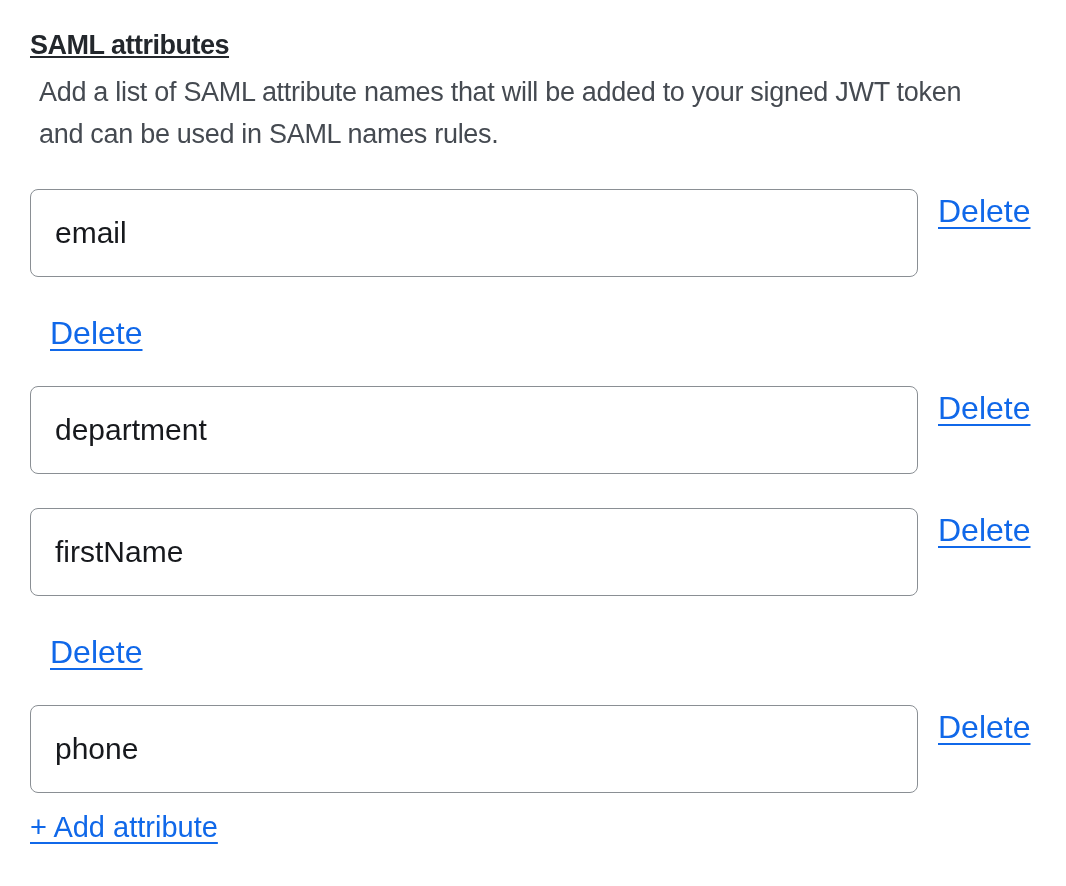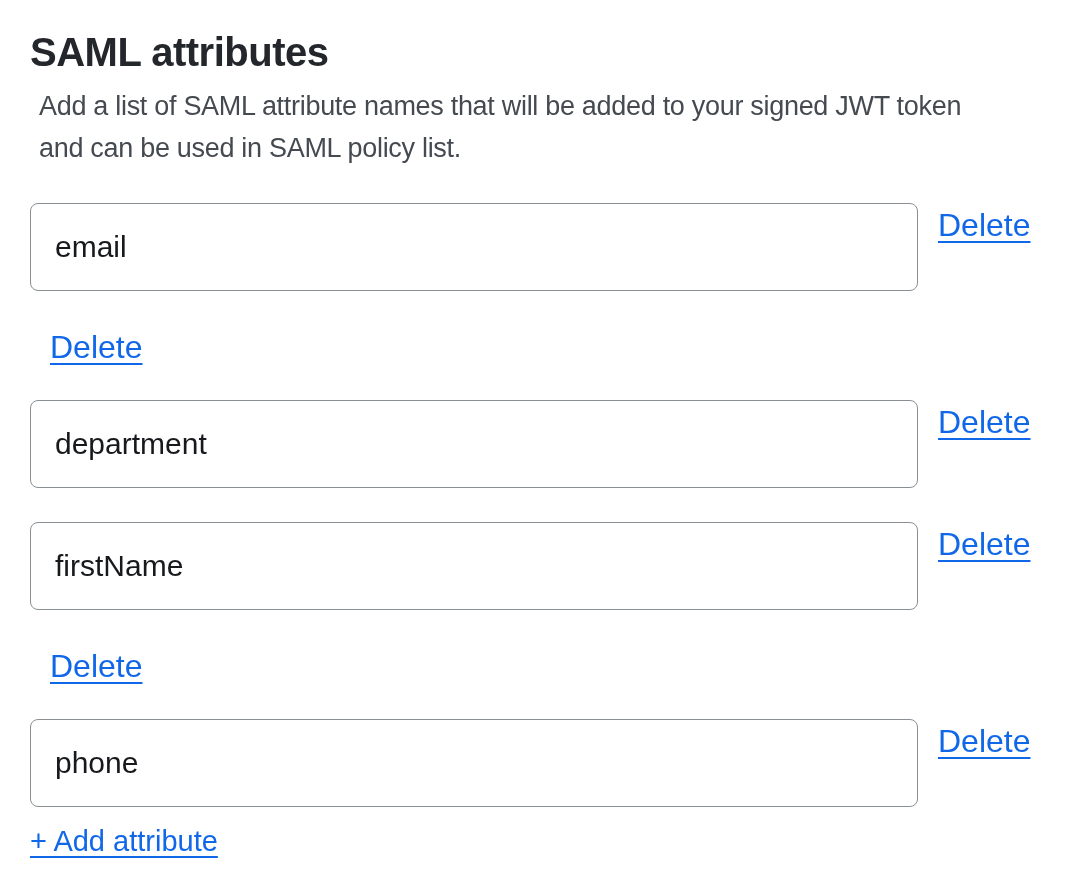--- a/index.html
+++ b/index.html
@@ -13,24 +13,25 @@
     width: 1066px;
     height: 886px;
     background: #ffffff;
     overflow: hidden;
   }
   .section {
     padding: 30px 30px 0 30px;
   }
   .section-title {
     margin: 0 0 10px 0;
-    font-size: 40px;
+    font-size: 27px;
     font-weight: 700;
     letter-spacing: -0.5px;
     color: #23272c;
+    text-decoration: underline;
   }
   .section-description {
     margin: 0 0 19px 9px;
     font-size: 27px;
     line-height: 42px;
     letter-spacing: -0.3px;
     color: #454a51;
   }
   .section-description span { display: block; }
   .attr-row {
@@ -74,21 +75,21 @@
 </head>
 <body>
 
 <div class="page">
   <div class="section">
 
     <h2 class="section-title">SAML attributes</h2>
 
     <div class="section-description">
       <span>Add a list of SAML attribute names that will be added to your signed JWT token</span>
-      <span>and can be used in SAML policy list.</span>
+      <span>and can be used in SAML names rules.</span>
     </div>
 
     <div class="attr-row">
       <input type="text" class="attr-input" value="email" style="">
       <a class="delete-link">Delete</a>
     </div>
 
     <div class="attr-row">
       <a class="delete-link">Delete</a>
     </div>

